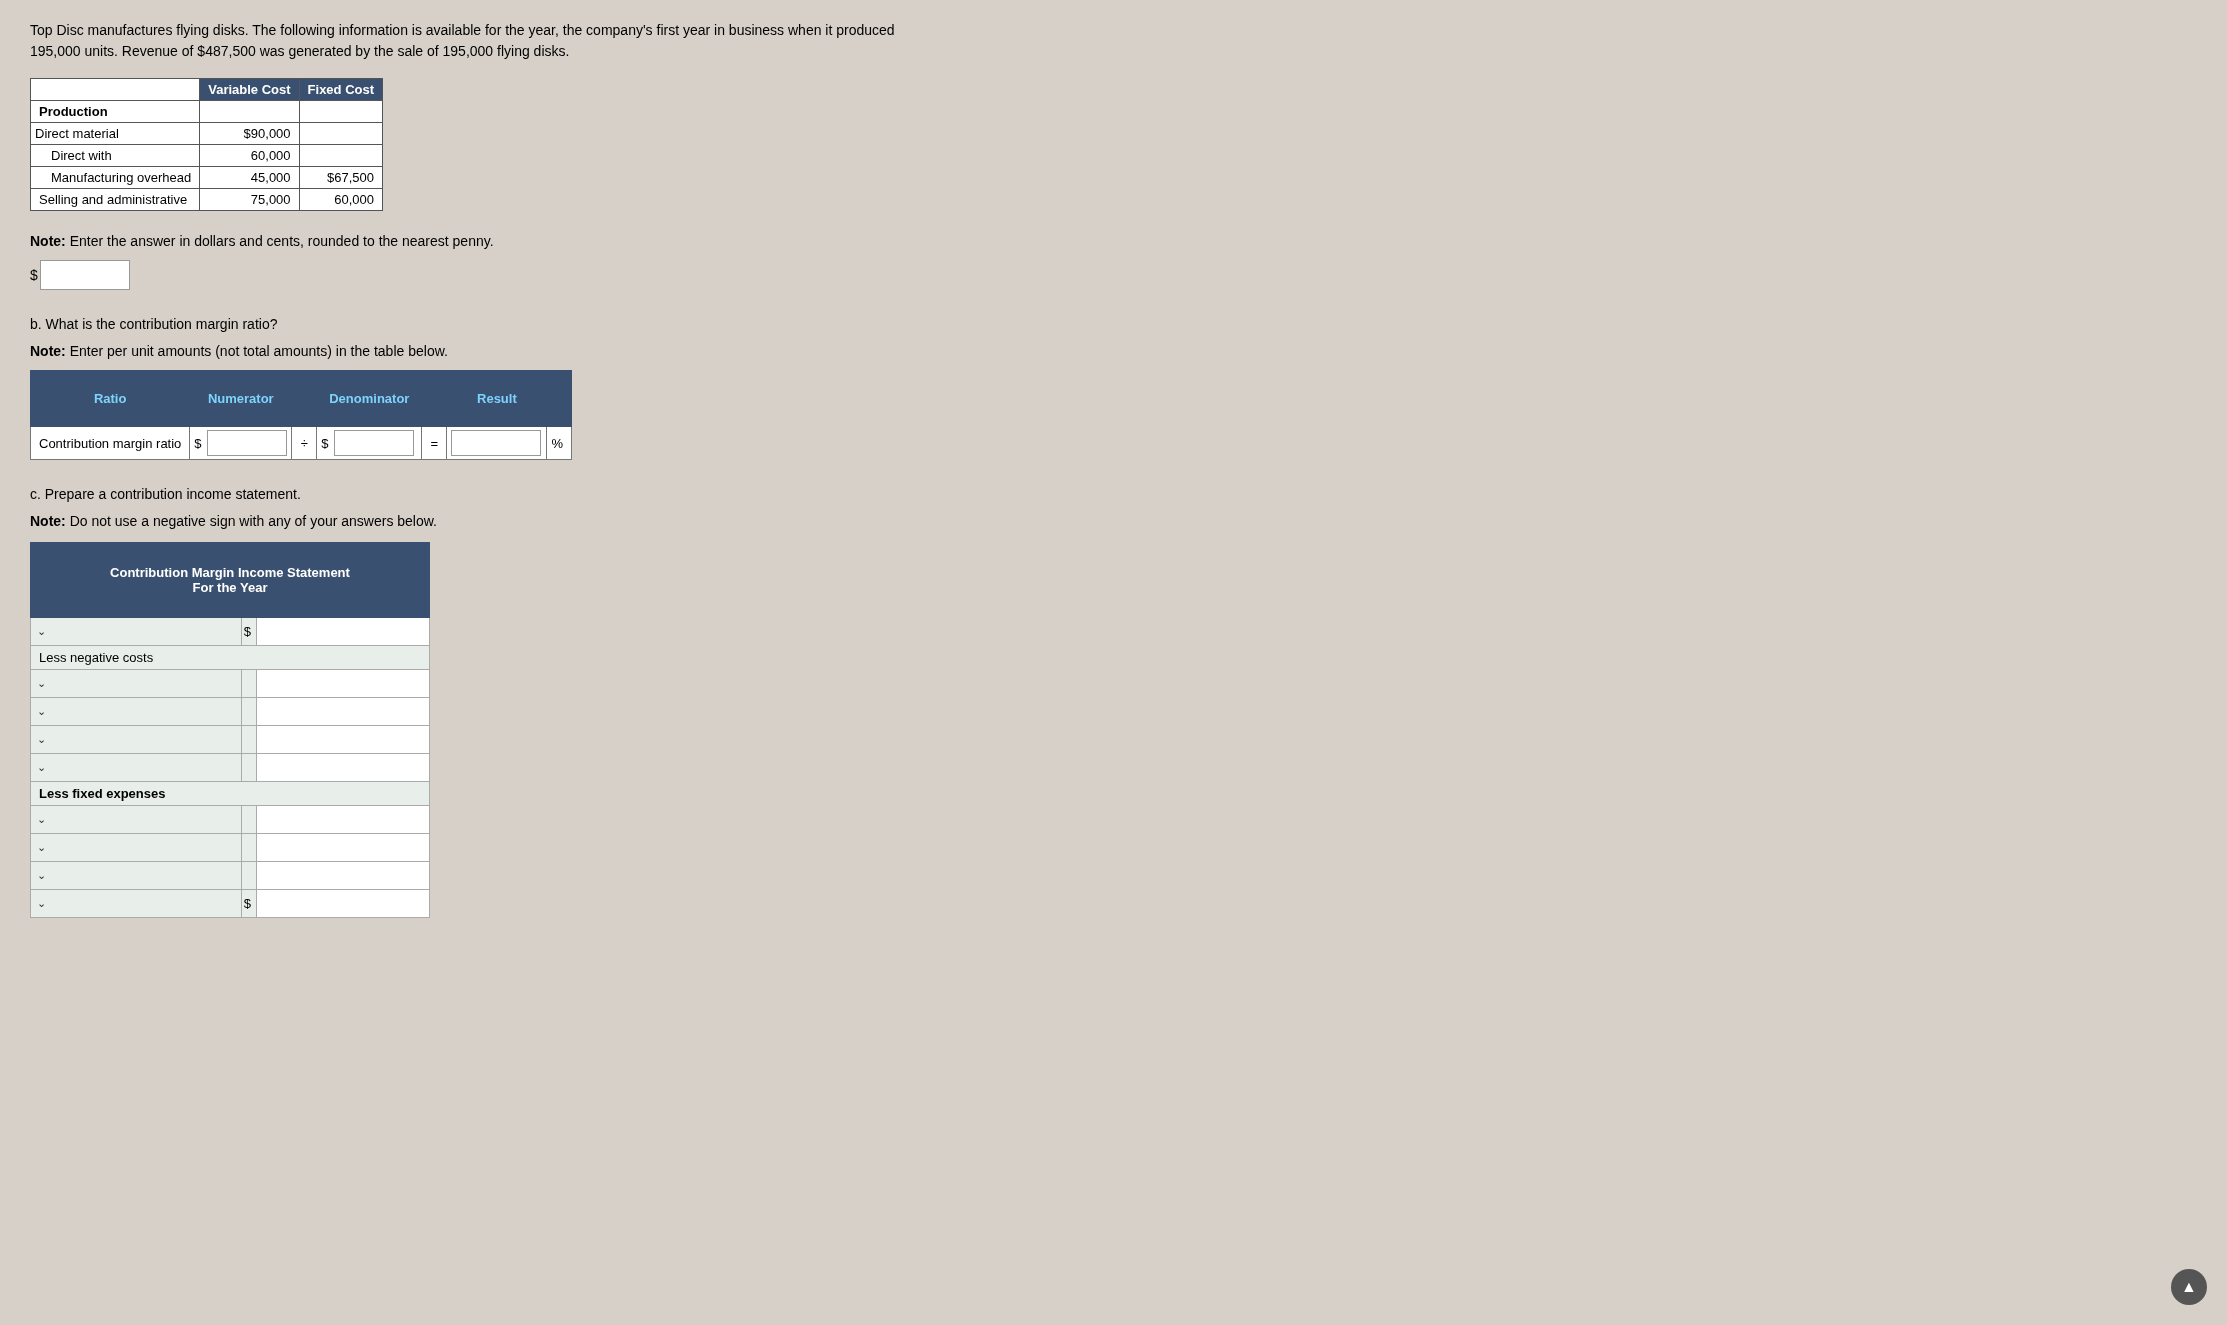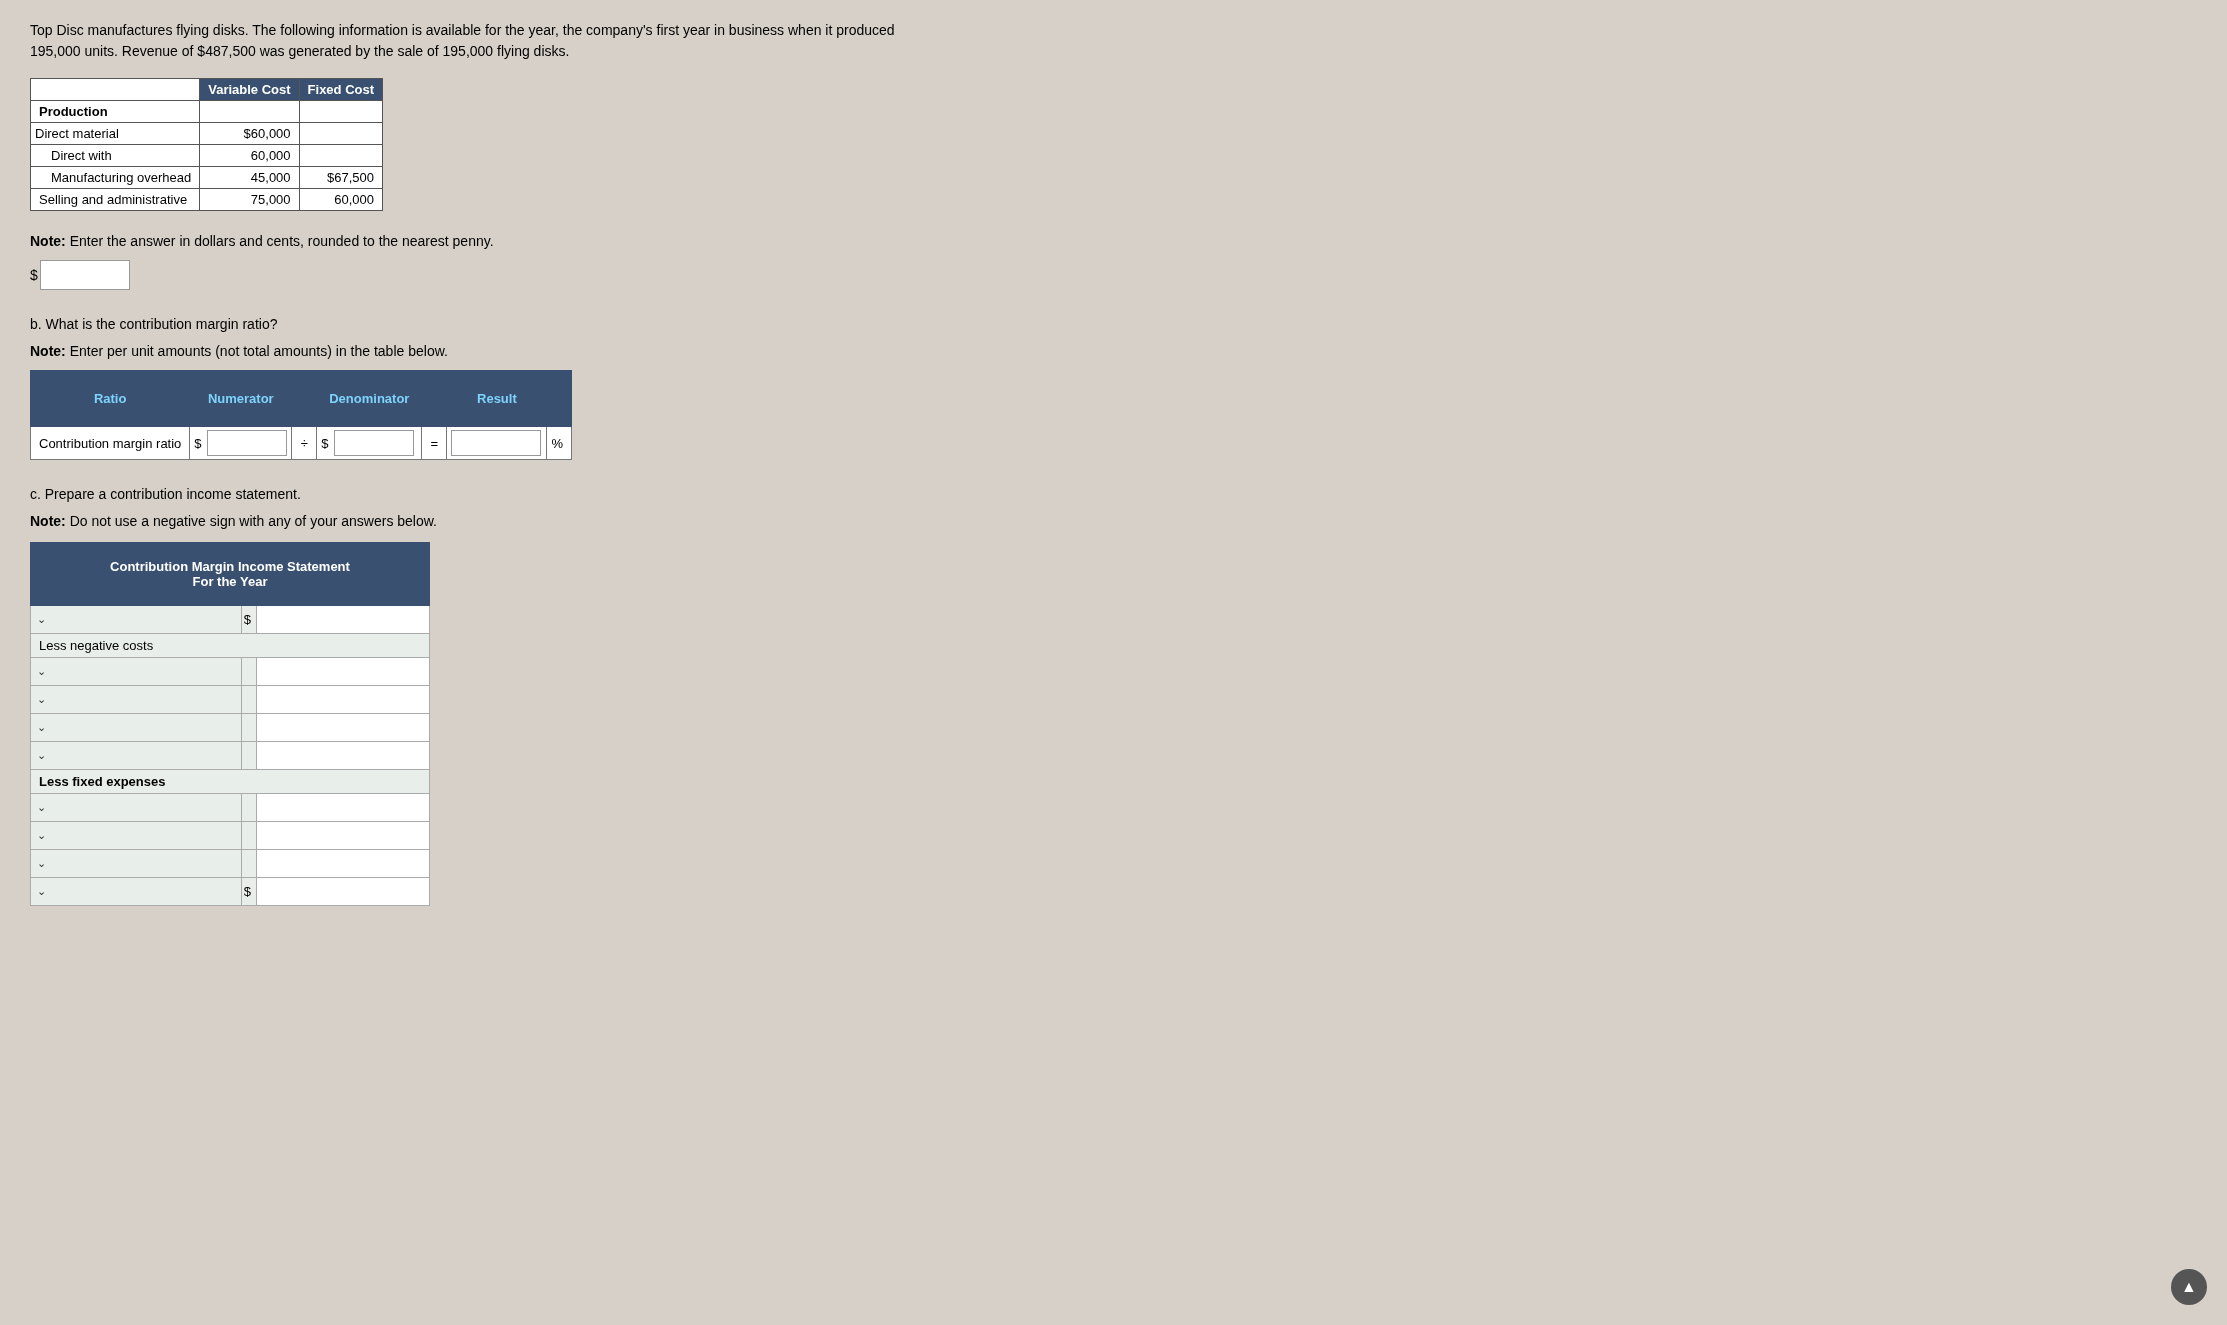--- a/index.html
+++ b/index.html
@@ -187,21 +187,21 @@
     </tr>
   </thead>
   <tbody>
     <tr class="section-header">
       <td>Production</td>
       <td class="num"></td>
       <td class="num"></td>
     </tr>
     <tr>
       <td style="padding-left:4px;">Direct material</td>
-      <td class="num">$60,000</td>
+      <td class="num">$90,000</td>
       <td class="num"></td>
     </tr>
     <tr>
       <td style="padding-left:20px;">Direct with</td>
       <td class="num">60,000</td>
       <td class="num"></td>
     </tr>
     <tr>
       <td style="padding-left:20px;">Manufacturing overhead</td>
       <td class="num">45,000</td>
@@ -261,21 +261,21 @@
   </table>
 </div>
 
 <div class="question-section">
   <p>c. Prepare a contribution income statement.</p>
   <p><strong>Note:</strong> Do not use a negative sign with any of your answers below.</p>
 
   <table class="cm-table" style="margin-top:10px;">
     <thead>
       <tr>
-        <td colspan="3" style="background-color:#3a5070;color:#fff;text-align:center;font-weight:bold;padding:16px;border:1px solid #3a5070;">
+        <td colspan="3" style="background-color:#3a5070;color:#fff;text-align:center;font-weight:bold;padding:22px;border:1px solid #3a5070;">
           <span>Contribution Margin Income Statement</span><br>
           <span>For the Year</span>
         </td>
       </tr>
     </thead>
     <tbody>
 
       <tr>
         <td class="label-col">
           <div class="row-with-dropdown">

